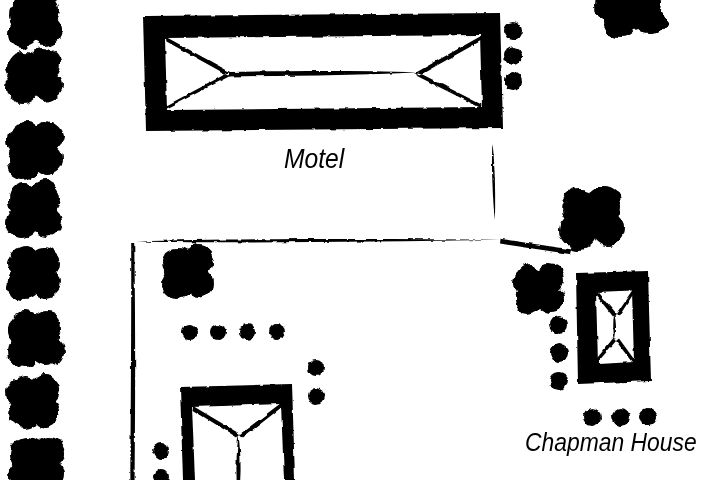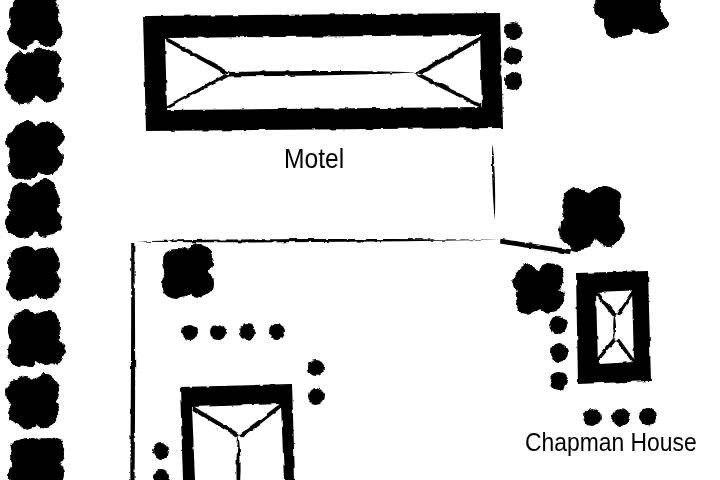--- a/index.html
+++ b/index.html
@@ -11,20 +11,21 @@
     width: 720px;
     height: 480px;
     overflow: hidden;
     font-family: "Liberation Sans", sans-serif;
   }
   #map-root {
     position: relative;
     width: 720px;
     height: 364px;
     background: #ffffff;
+    font-style: italic;
   }
   #map-svg {
     position: absolute;
     top: 0; left: 0;
     width: 720px;
     height: 480px;
     display: block;
   }
   .map-label {
     position: absolute;

